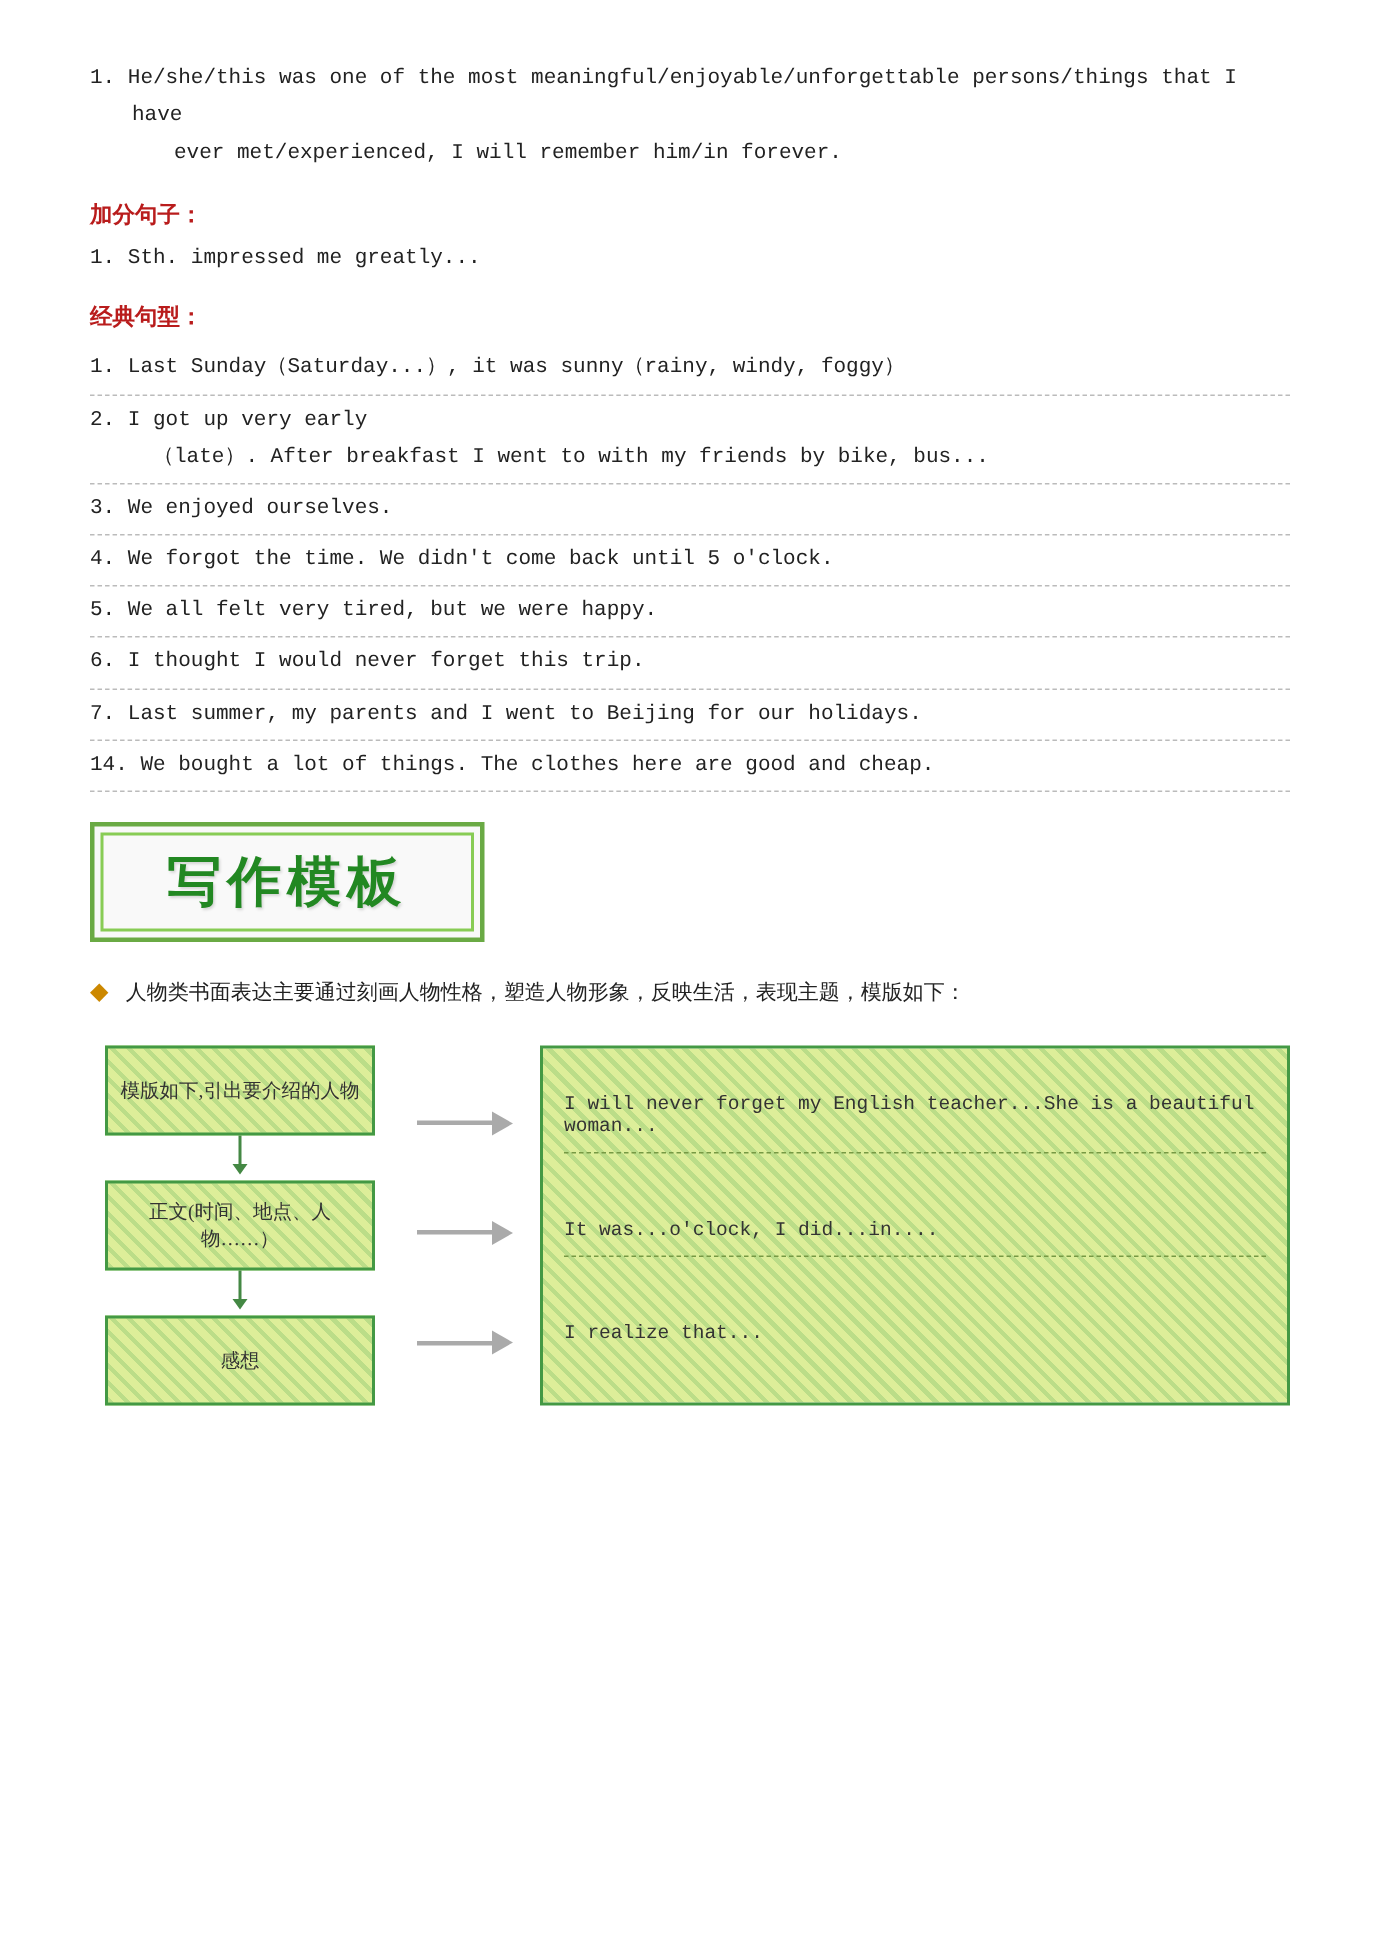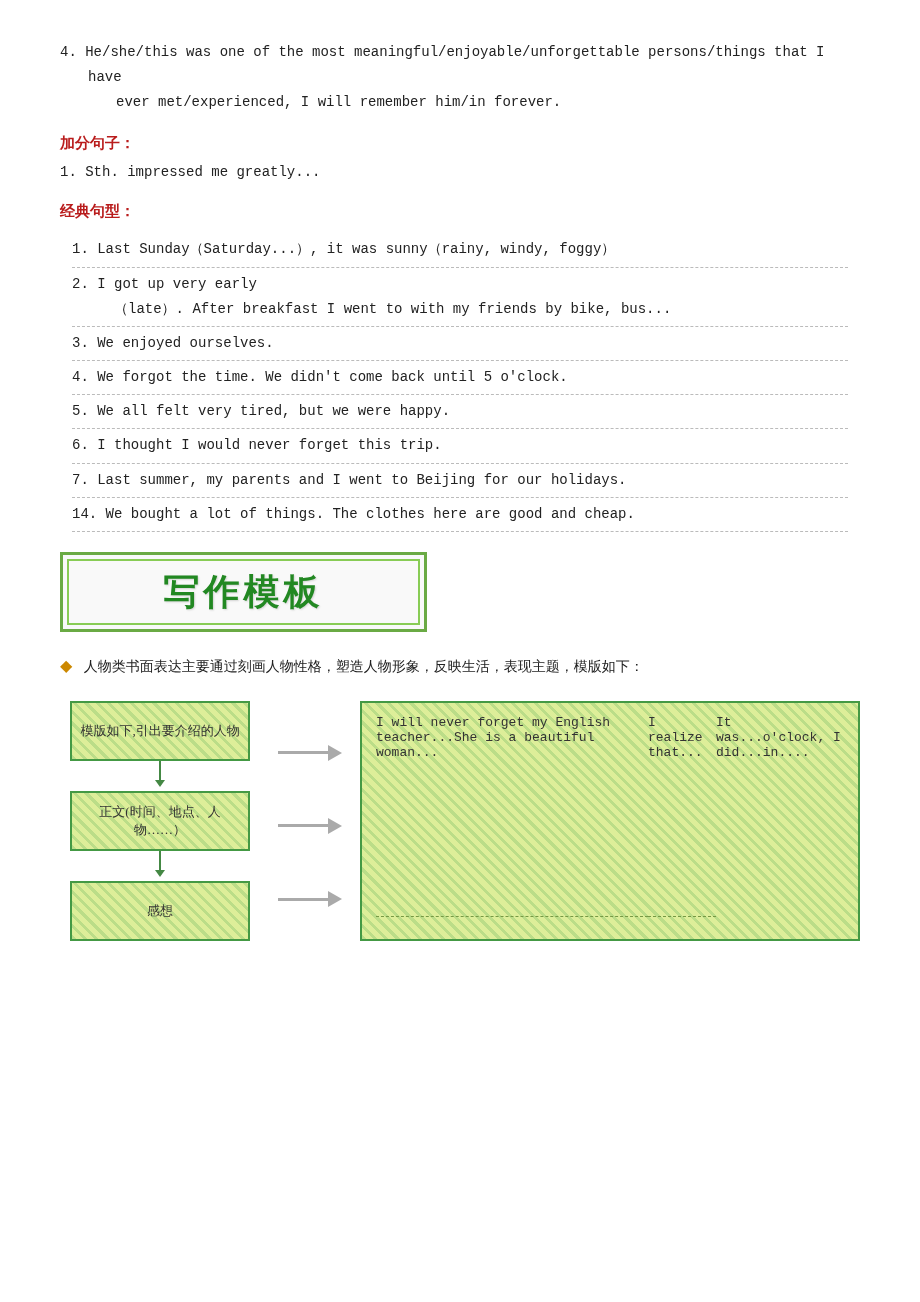--- a/index.html
+++ b/index.html
@@ -35,32 +35,32 @@
       margin-left: 0;
     }
     .plain-list li {
       margin-bottom: 6px;
       line-height: 1.7;
       padding-left: 2em;
       text-indent: -2em;
     }
     .numbered-list {
       list-style: none;
-      margin: 12px;
+      margin: 0;
       padding: 0;
     }
     .numbered-list li {
       padding: 4px 0 4px 2em;
       text-indent: -2em;
       border-bottom: 1px dashed #bbb;
       line-height: 1.8;
     }
     .banner-box {
       margin: 20px 0;
-      width: 367px;
+      width: 263px;
       height: 80px;
       border: 3px solid #6aaa44;
       position: relative;
       background: #f9f9f9;
       display: flex;
       align-items: center;
       justify-content: center;
       overflow: hidden;
     }
     .banner-text {
@@ -174,39 +174,39 @@
         #bbdd88,
         #bbdd88 3px,
         #ddee99 3px,
         #ddee99 8px
       );
       padding: 12px 14px;
       font-family: 'Courier New', Courier, monospace;
       font-size: 13px;
       color: #333;
       display: flex;
-      flex-direction: row;
+      flex-direction: column;
       justify-content: space-around;
       min-height: 240px;
     }
     .right-section {
       border-bottom: 1px dashed #779944;
       padding-bottom: 10px;
       margin-bottom: 10px;
     }
     .right-section:last-child {
       border-bottom: none;
       margin-bottom: 0;
     }
   </style>
 </head>
 <body>
 
 <div class="item-3">
-  <div class="line1">4. He/she/this was one of the most meaningful/enjoyable/unforgettable persons/things that I have</div>
+  <div class="line1">1. He/she/this was one of the most meaningful/enjoyable/unforgettable persons/things that I have</div>
   <div class="line2">ever met/experienced,  I will remember him/in forever.</div>
 </div>
 
 <div class="section-label">加分句子：</div>
 <ul class="plain-list">
   <li>1. Sth. impressed me greatly...</li>
 </ul>
 
 <div class="section-label">经典句型：</div>
 <ol class="numbered-list">
@@ -264,19 +264,19 @@
       <div class="arrow-shaft"></div>
       <div class="arrow-head"></div>
     </div>
   </div>
 
   <div class="flow-right">
     <div class="right-section">
       <span>I will never forget my English teacher...She is a beautiful woman...</span>
     </div>
     <div class="right-section">
+      <span>It was...o'clock, I did...in....</span>
+    </div>
+    <div class="right-section">
       <span>I realize that...</span>
     </div>
-    <div class="right-section">
-      <span>It was...o'clock, I did...in....</span>
-    </div>
   </div>
 </div>
 
 </body></html>

